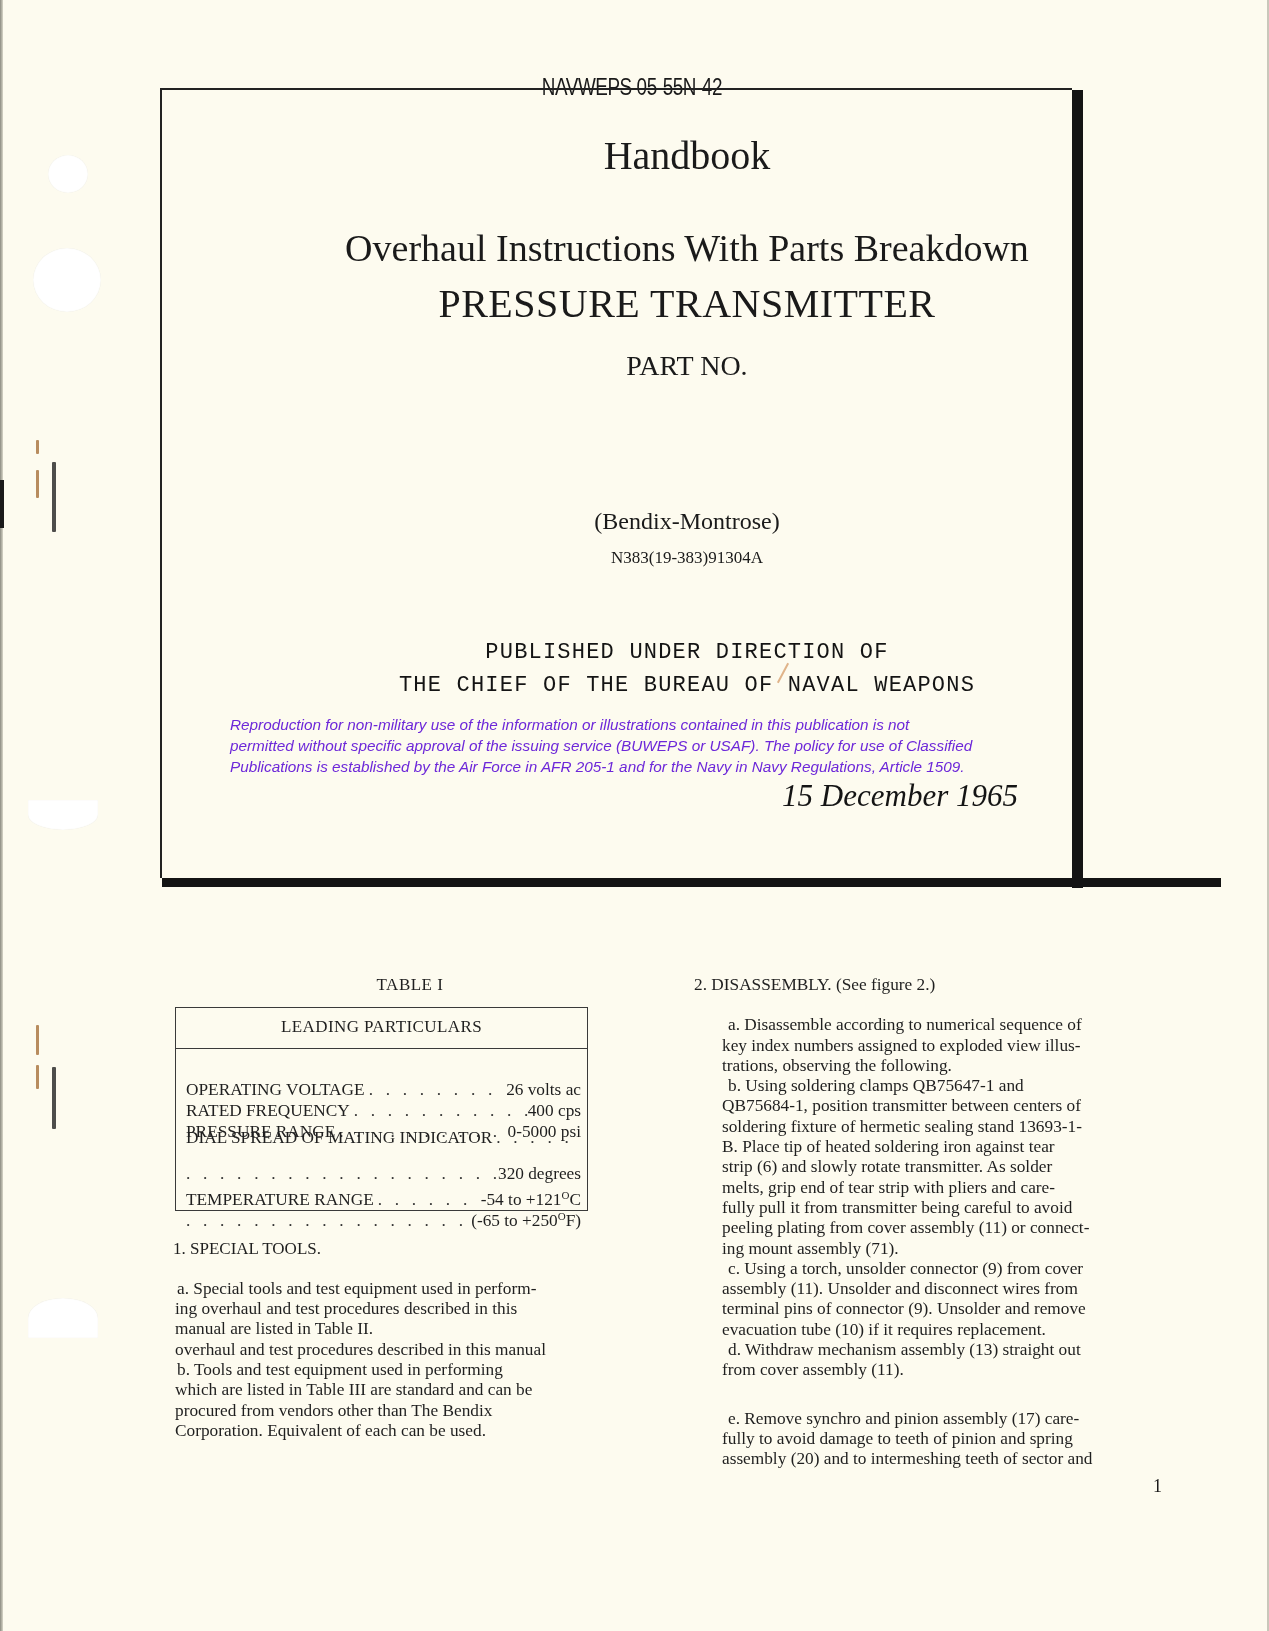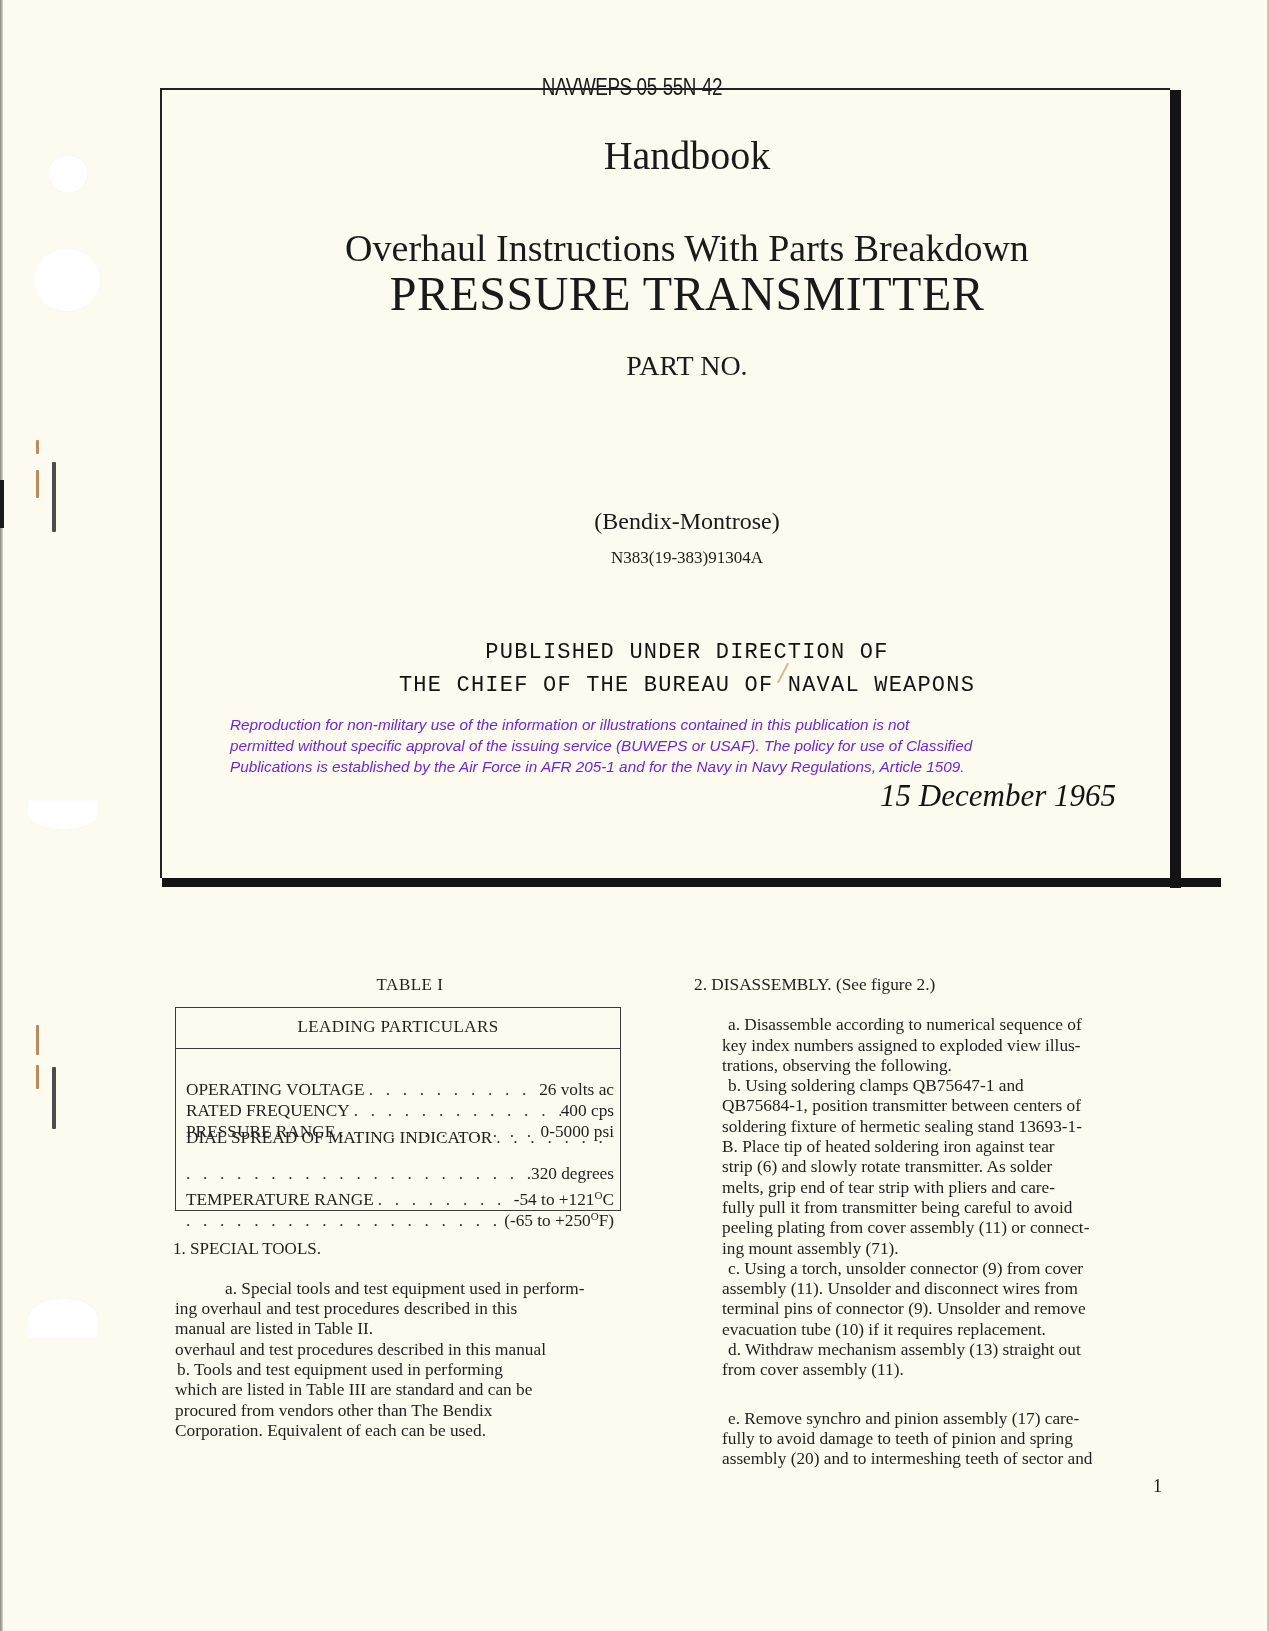--- a/index.html
+++ b/index.html
@@ -32,36 +32,36 @@
 
   
   .doc-number {
     position: absolute; top: 74px; left: 0; width: 1269px; text-align: center;
     font-family: "Liberation Sans", sans-serif; font-size: 23px; letter-spacing: -0.5px;
     transform: scaleX(0.82); transform-origin: 620px 0;
     color: #1a1a1a;
   }
   .doc-number span { background: #fdfbef; padding: 0 6px; }
   .title-box {
-    position: absolute; left: 160px; top: 88px; width: 1010px; height: 790px;
+    position: absolute; left: 160px; top: 88px; width: 912px; height: 790px;
     border-top: 2px solid #222; border-left: 2px solid #222;
     box-sizing: border-box;
   }
   .title-box::after {
     content: ""; position: absolute; right: -11px; top: 0; width: 11px; height: 798px;
     background: #141414;
   }
   .title-box::before {
     content: ""; position: absolute; left: 0; bottom: -9px; width: 1059px; height: 9px;
     background: #141414;
   }
   .hdr-line { position: absolute; text-align: center; left: 0; width: 1050px; }
   .handbook { top: 42px; font-size: 40px; }
   .subtitle { top: 136px; font-size: 38px; }
-  .product { top: 176px; font-size: 48px; letter-spacing: 0.5px; }
+  .product { top: 190px; font-size: 40px; letter-spacing: 0.5px; }
   .partno-label { top: 260px; font-size: 28px; }
   .partno-value { top: 298px; font-size: 28px; }
   .manufacturer { top: 418px; font-size: 24px; }
   .code { top: 458px; font-size: 17px; }
   .publ1, .publ2 {
     font-family: Liberation Mono, monospace; font-size: 22px; letter-spacing: 1.2px; color: #141414;
   }
   .publ1 { top: 550px; }
   .publ2 { top: 583px; }
   .notice {
@@ -81,21 +81,21 @@
 
   
   .body-text {
     font-family: "Liberation Serif", serif; font-size: 17.3px; line-height: 20.3px; color: #1f1f1f;
   }
   .col-left { position: absolute; left: 175px; top: 975px; width: 470px; }
   .col-right { position: absolute; left: 722px; top: 975px; width: 470px; }
 
   .table-caption { text-align: center; font-size: 17px; letter-spacing: 0.5px; margin-left: 0; }
   .particulars-table {
-    margin-top: 12px; border: 1.5px solid #3a3a3a; width: 446px; box-sizing: border-box;
+    margin-top: 12px; border: 1.5px solid #3a3a3a; width: 413px; box-sizing: border-box;
   }
   .particulars-header {
     text-align: center; font-size: 17px; padding: 9px 0 10px 0;
     border-bottom: 1.5px solid #3a3a3a; letter-spacing: 0.4px;
   }
   .particulars-body { padding: 9px 6px 5px 10px; }
   .prow { display: flex; align-items: baseline; white-space: nowrap; height: 21px; }
   .prow .lbl { flex: 0 0 auto; }
   .prow .dots {
     flex: 1 1 auto; overflow: hidden; letter-spacing: 4.2px; padding: 0 4px; color: #333;
@@ -184,21 +184,21 @@
       </div>
       <div class="prow">
         <span class="lbl"></span>
         <span class="dots" style="padding-left:0">. . . . . . . . . . . . . . . . . . . . . . . . . . . . . . . . . . . . . . . . .</span>
         <span class="val"><span>(-65 to +250</span><sup>O</sup><span>F)</span></span>
       </div>
     </div>
   </div>
 
   <div class="section-heading" style="margin-left:-2px;">1. SPECIAL TOOLS.</div>
-  <div class="para first" style="padding-left:2px;margin-left:48px;">a.  Special tools and test equipment used in perform-</div>
+  <div class="para first" style="padding-left:2px;">a.  Special tools and test equipment used in perform-</div>
   <div class="para">ing overhaul and test procedures described in this</div>
   <div class="para">manual are listed in Table II.</div>
   <div class="para">overhaul and test procedures described in this manual</div>
   <div class="para" style="padding-left:2px;">b.  Tools and test equipment used in performing</div>
   <div class="para">which are listed in Table III are standard and can be</div>
   <div class="para">procured from vendors other than The Bendix</div>
   <div class="para">Corporation. Equivalent of each can be used.</div>
 </div>
 
 <div class="col-right body-text">

